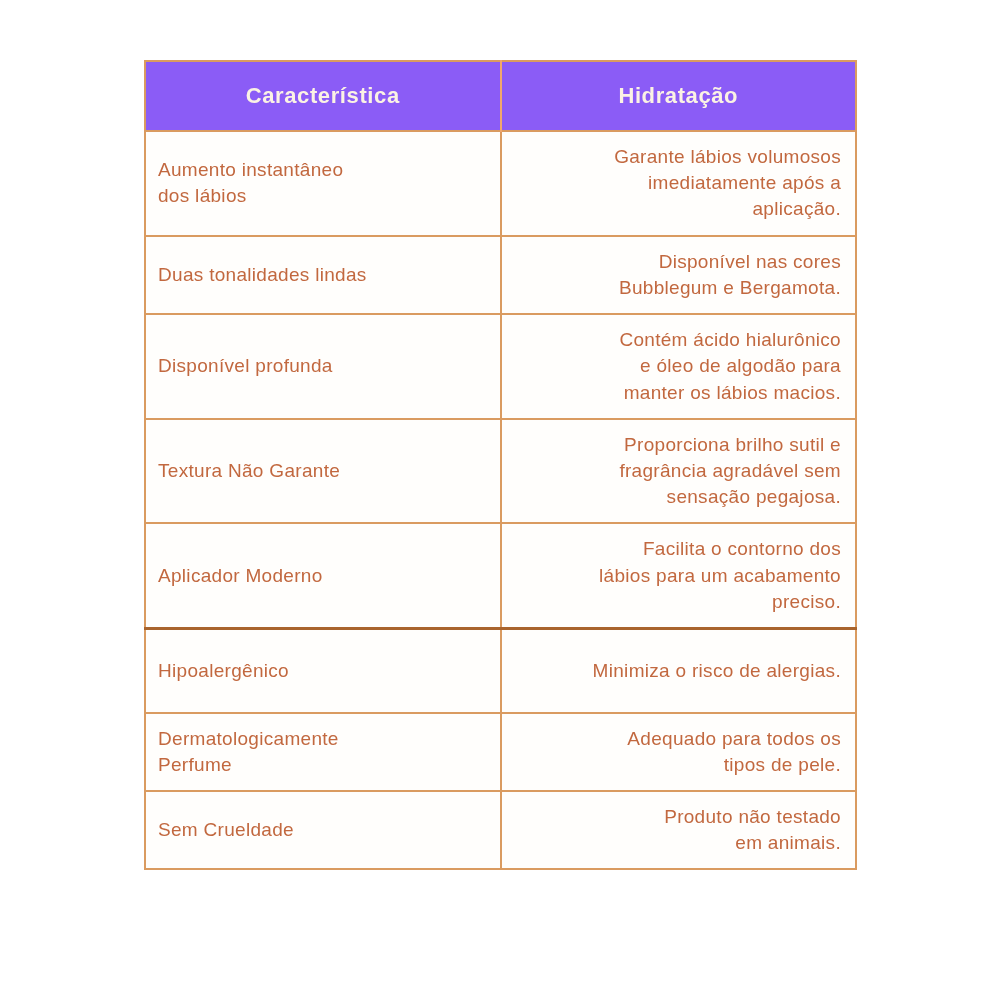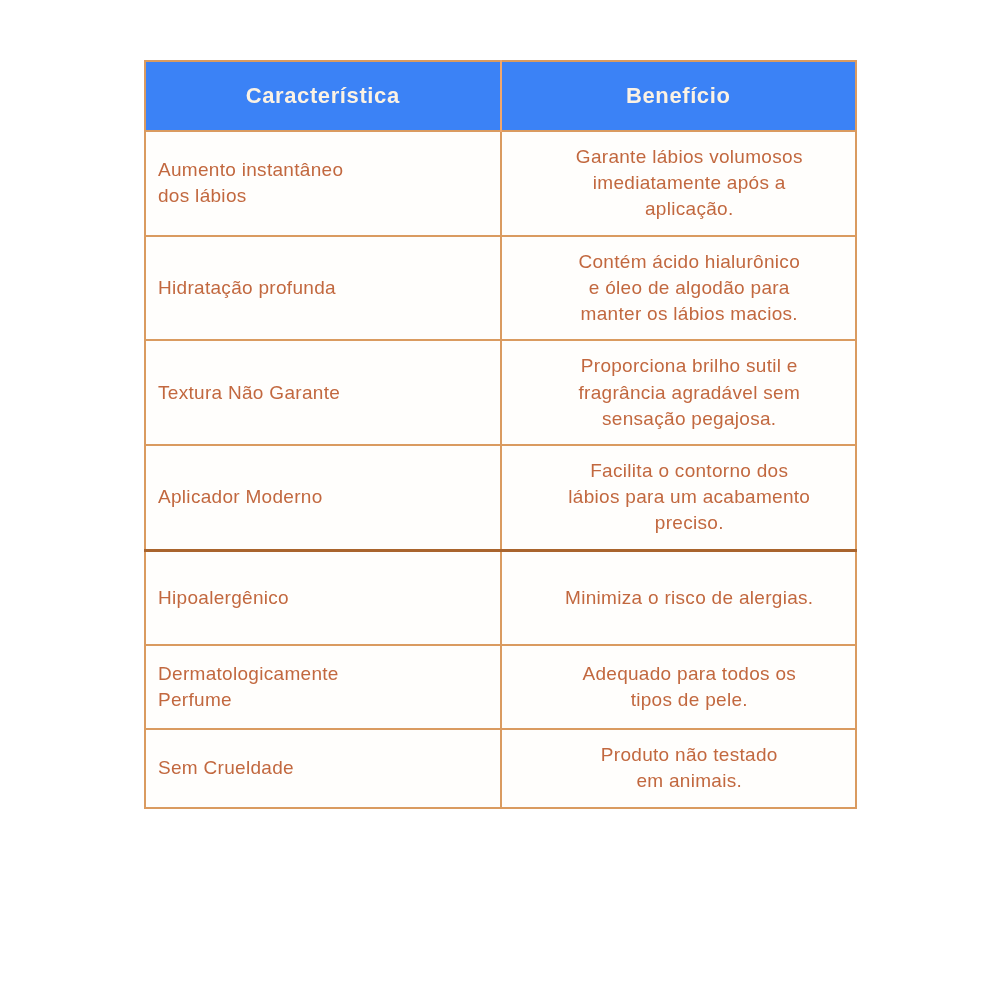--- a/index.html
+++ b/index.html
@@ -16,21 +16,21 @@
     top: 60px;
     width: 713px;
   }
   table.fb-table {
     width: 100%;
     border-collapse: collapse;
     border: 2px solid #DA9B60;
     table-layout: fixed;
   }
   thead th {
-    background: #3b82f6;
+    background: #8b5cf6;
     color: #FBF2E4;
     font-size: 22px;
     font-weight: bold;
     letter-spacing: 0.6px;
     height: 68px;
     text-align: center;
     vertical-align: middle;
     padding: 0;
   }
   thead th.col-benefit {
@@ -44,21 +44,21 @@
     letter-spacing: 0.3px;
     vertical-align: middle;
     white-space: pre-line;
     background: #FFFEFC;
   }
   tbody td.feature {
     width: 50%;
     padding: 12px 12px;
   }
   tbody td.benefit {
-    text-align: center;
+    text-align: right;
     padding: 12px 14px 12px 36px;
     border-left: 2px solid #DA9B60;
   }
   
   tbody tr:nth-child(1)  { height: 88px; }
   tbody tr:nth-child(2)  { height: 77px; }
   tbody tr:nth-child(3)  { height: 103px; }
   tbody tr:nth-child(4)  { height: 91px; }
   tbody tr:nth-child(5)  { height: 95px; }
   tbody tr:nth-child(6)  { height: 84px; }
@@ -72,33 +72,38 @@
   }
 </style>
 </head>
 <body>
 
 <div class="table-wrap">
   <table class="fb-table">
     <thead>
       <tr>
         <th class="col-feature">Característica</th>
-        <th class="col-benefit">Benefício</th>
+        <th class="col-benefit">Hidratação</th>
       </tr>
     </thead>
     <tbody>
         <tr>
           <td class="feature">Aumento instantâneo
 dos lábios</td>
           <td class="benefit">Garante lábios volumosos
 imediatamente após a
 aplicação.</td>
         </tr>
         <tr>
-          <td class="feature">Hidratação profunda</td>
+          <td class="feature">Duas tonalidades lindas</td>
+          <td class="benefit">Disponível nas cores
+Bubblegum e Bergamota.</td>
+        </tr>
+        <tr>
+          <td class="feature">Disponível profunda</td>
           <td class="benefit">Contém ácido hialurônico
 e óleo de algodão para
 manter os lábios macios.</td>
         </tr>
         <tr>
           <td class="feature">Textura Não Garante</td>
           <td class="benefit">Proporciona brilho sutil e
 fragrância agradável sem
 sensação pegajosa.</td>
         </tr>

